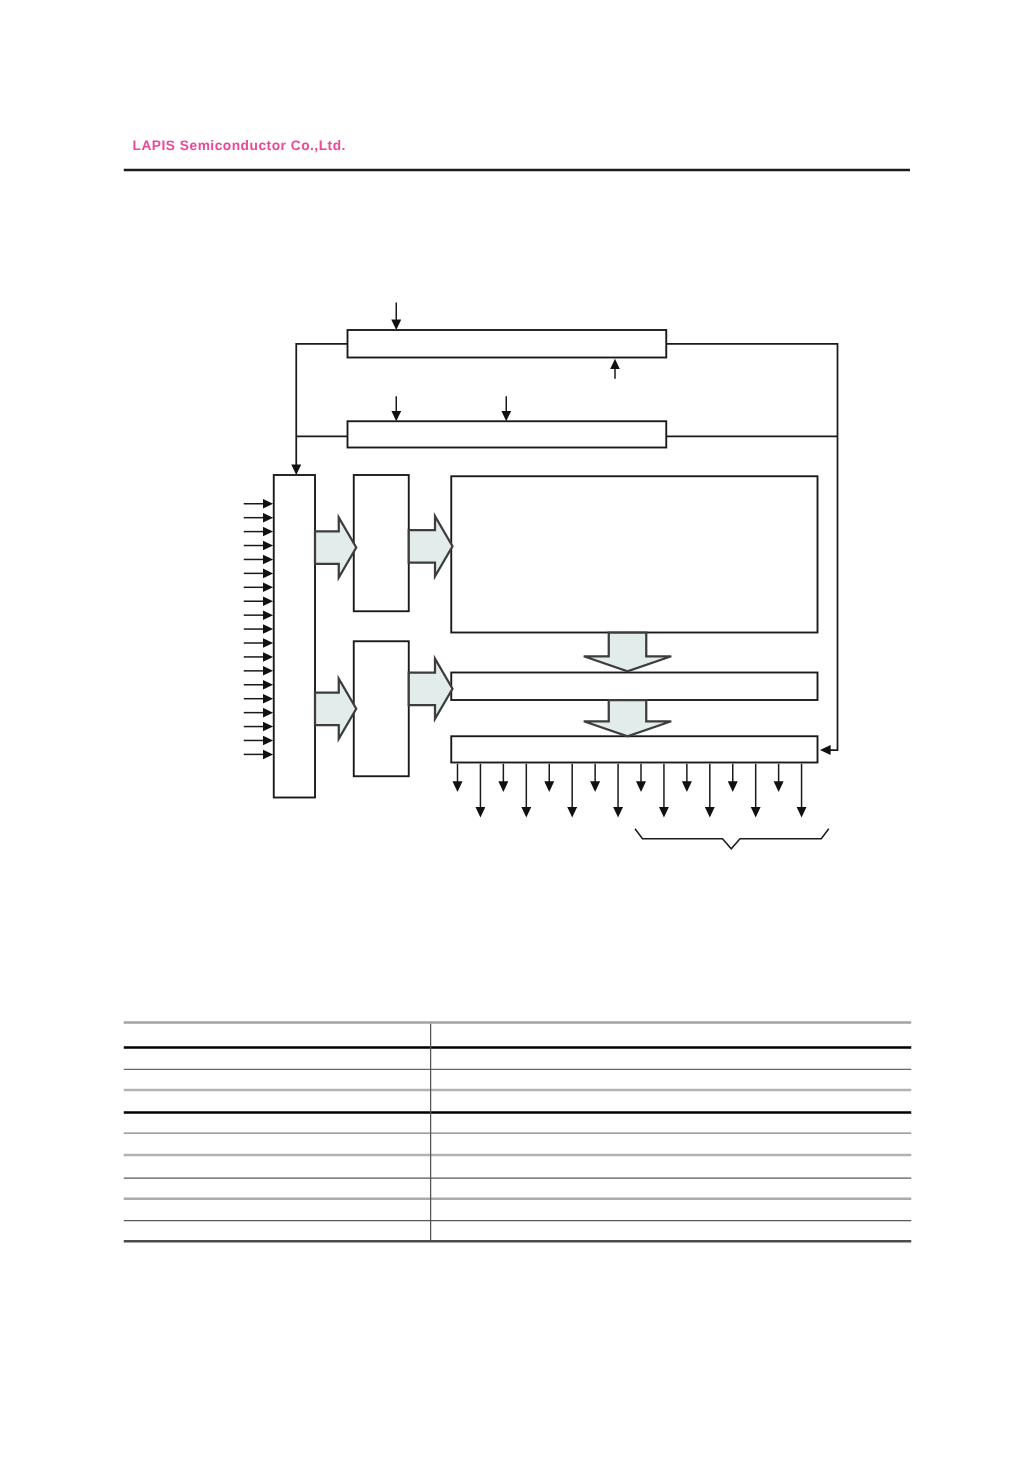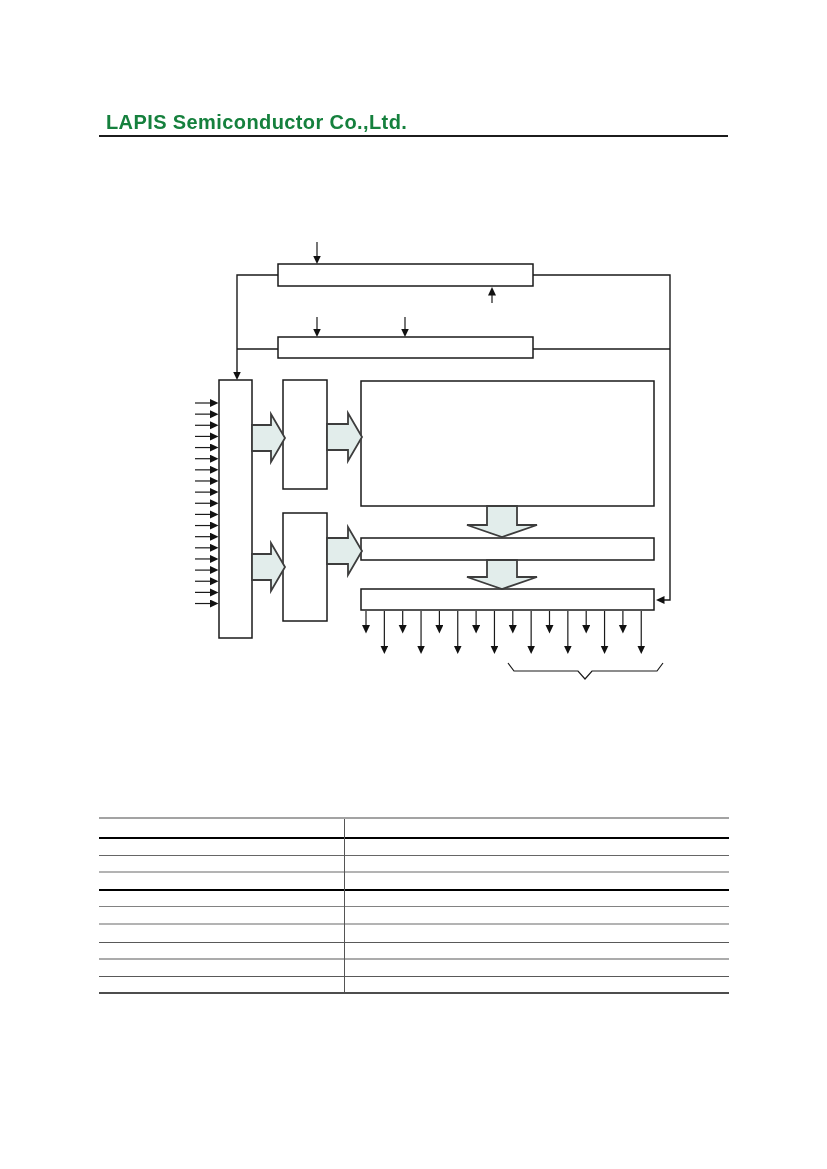--- a/index.html
+++ b/index.html
@@ -3,22 +3,22 @@
 <meta charset="utf-8">
 <style>
   html,body{margin:0;padding:0;}
   body{
     width:827px;height:1169px;position:relative;background:#ffffff;
     font-family:"Liberation Sans", sans-serif;overflow:hidden;
   }
   
   .logo{
     position:absolute;left:106px;top:111px;
-    font-size:20px;font-weight:bold;letter-spacing:.4px;
-    color:#15803d;white-space:nowrap;
+    font-size:11px;font-weight:bold;letter-spacing:.4px;
+    color:#ec4899;white-space:nowrap;
   }
   .header-rule{
     position:absolute;left:99px;top:135px;width:629px;height:2px;
     background:#1c1c1c;
   }
   
   .diagram-svg{position:absolute;left:0;top:0;}
   .box{fill:#ffffff;stroke:#1a1a1a;stroke-width:1.5;}
   .wire{stroke:#1a1a1a;stroke-width:1.4;fill:none;}
   .thin{stroke:#1a1a1a;stroke-width:1.2;fill:none;}

